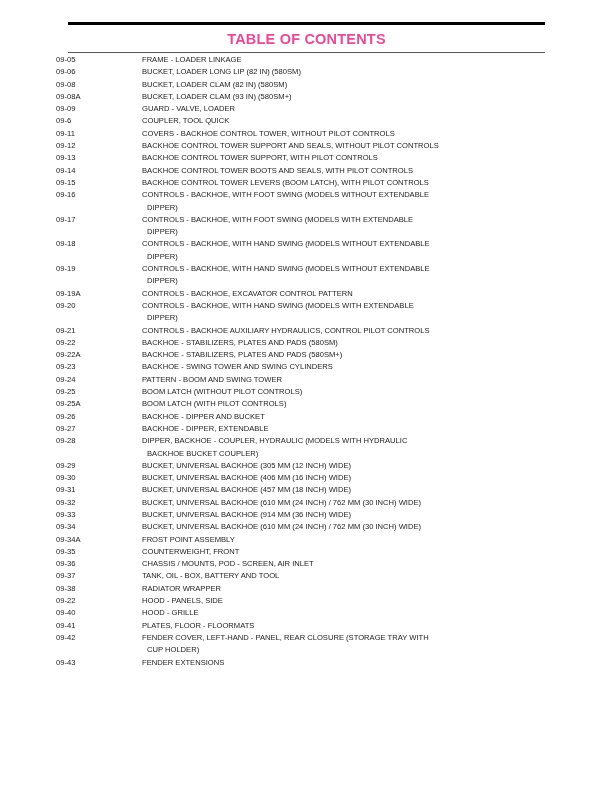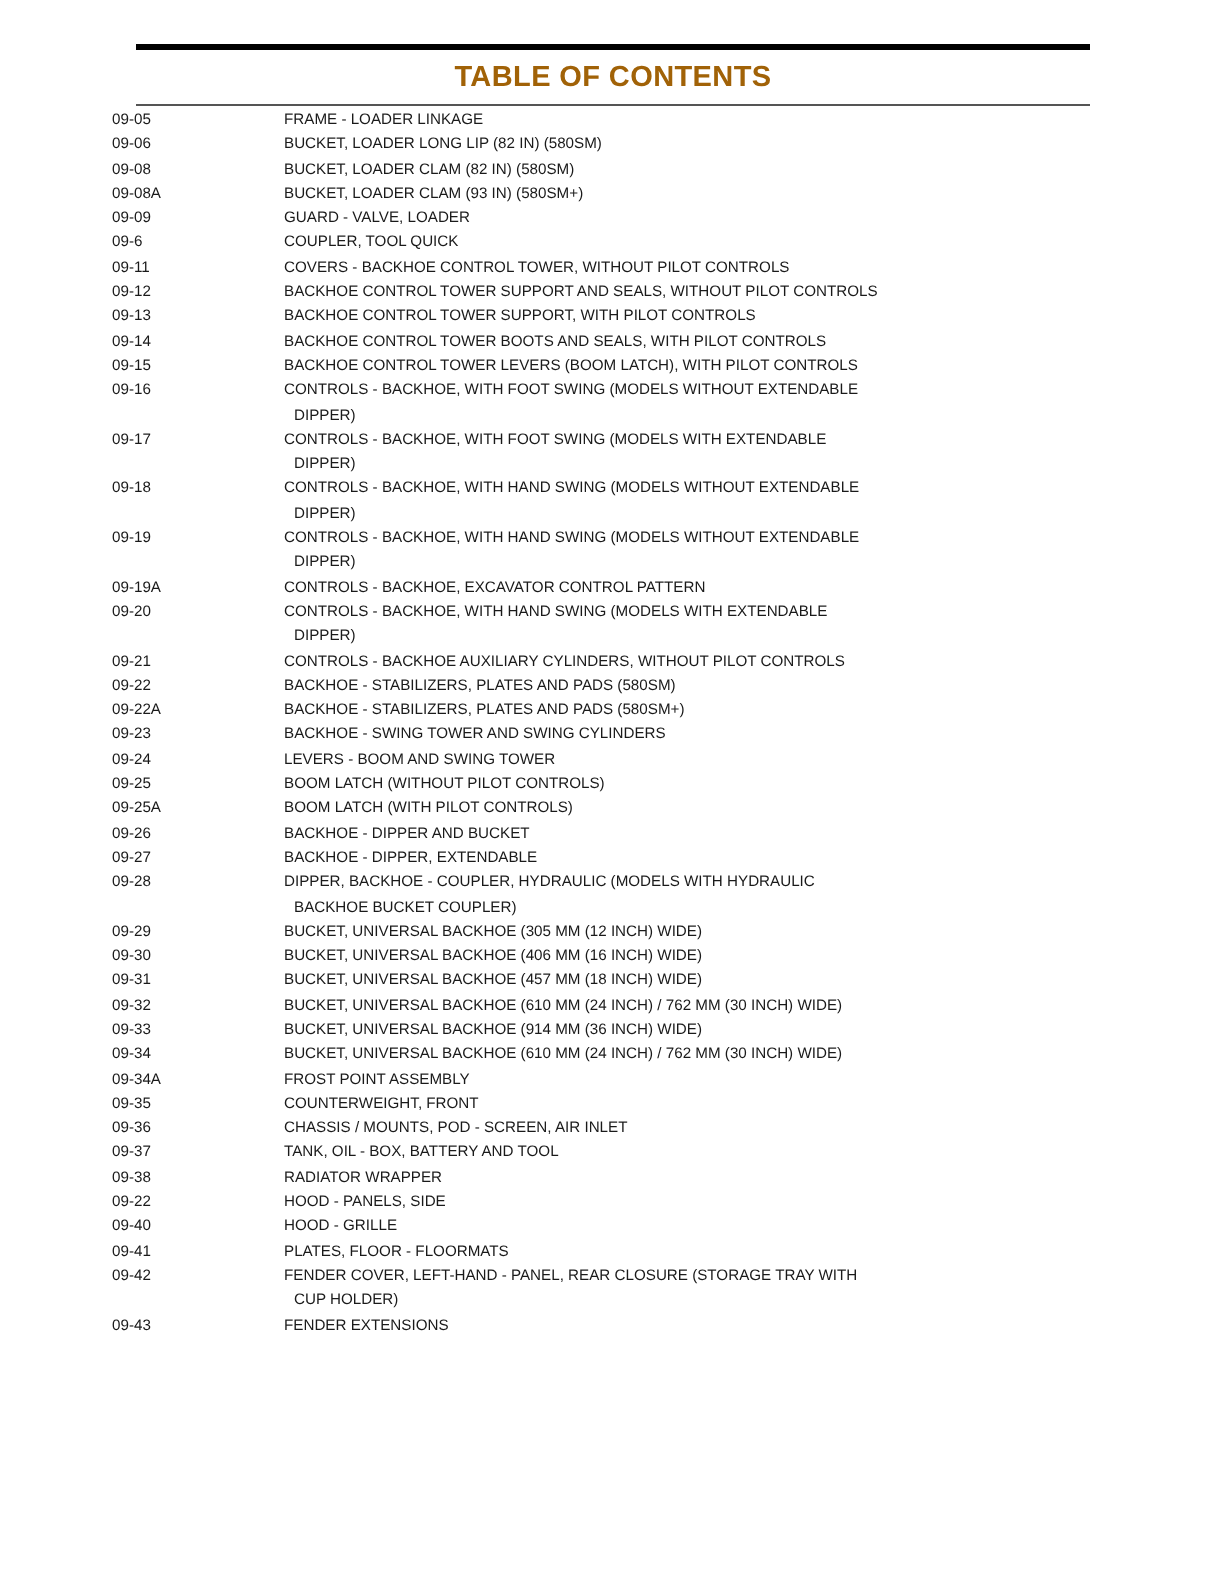--- a/index.html
+++ b/index.html
@@ -32,21 +32,21 @@
     background: #000000;
     width: 100%;
   }
   .doc-title {
     text-align: center;
     font-size: 14.5px;
     font-weight: bold;
     letter-spacing: 0.2px;
     margin: 6px 0 4px 0;
     line-height: 17px;
-    color: #a16207;
+    color: #ec4899;
   }
   .rule-thin {
     height: 1px;
     background: #555555;
     width: 100%;
   }
   .toc {
     position: absolute;
     left: 56px;
     top: 54px;
@@ -198,21 +198,21 @@
       <div class="toc-row">
         <div class="toc-code">09-20</div>
         <div class="toc-desc">
           <span class="line1">CONTROLS - BACKHOE, WITH HAND SWING (MODELS WITH EXTENDABLE</span>
           <span class="line2">DIPPER)</span>
         </div>
       </div>
       <div class="toc-row">
         <div class="toc-code">09-21</div>
         <div class="toc-desc">
-          <span class="line1">CONTROLS - BACKHOE AUXILIARY CYLINDERS, WITHOUT PILOT CONTROLS</span>
+          <span class="line1">CONTROLS - BACKHOE AUXILIARY HYDRAULICS, CONTROL PILOT CONTROLS</span>
         </div>
       </div>
       <div class="toc-row">
         <div class="toc-code">09-22</div>
         <div class="toc-desc">
           <span class="line1">BACKHOE - STABILIZERS, PLATES AND PADS (580SM)</span>
         </div>
       </div>
       <div class="toc-row">
         <div class="toc-code">09-22A</div>
@@ -222,21 +222,21 @@
       </div>
       <div class="toc-row">
         <div class="toc-code">09-23</div>
         <div class="toc-desc">
           <span class="line1">BACKHOE - SWING TOWER AND SWING CYLINDERS</span>
         </div>
       </div>
       <div class="toc-row">
         <div class="toc-code">09-24</div>
         <div class="toc-desc">
-          <span class="line1">LEVERS - BOOM AND SWING TOWER</span>
+          <span class="line1">PATTERN - BOOM AND SWING TOWER</span>
         </div>
       </div>
       <div class="toc-row">
         <div class="toc-code">09-25</div>
         <div class="toc-desc">
           <span class="line1">BOOM LATCH (WITHOUT PILOT CONTROLS)</span>
         </div>
       </div>
       <div class="toc-row">
         <div class="toc-code">09-25A</div>

